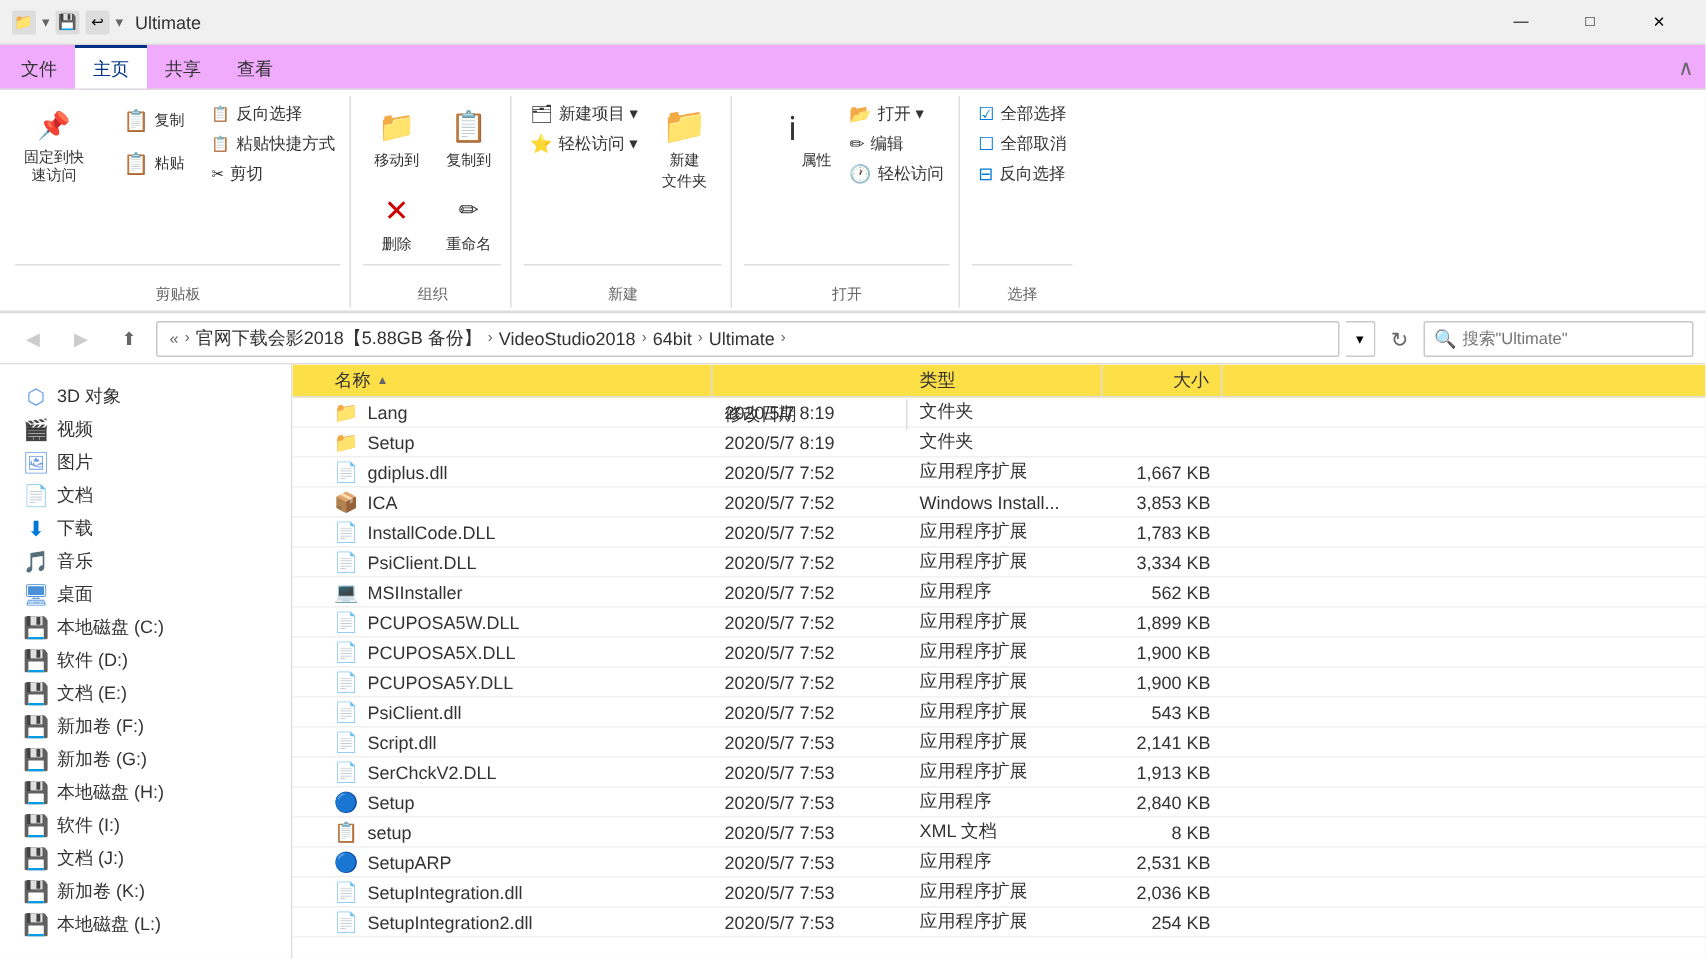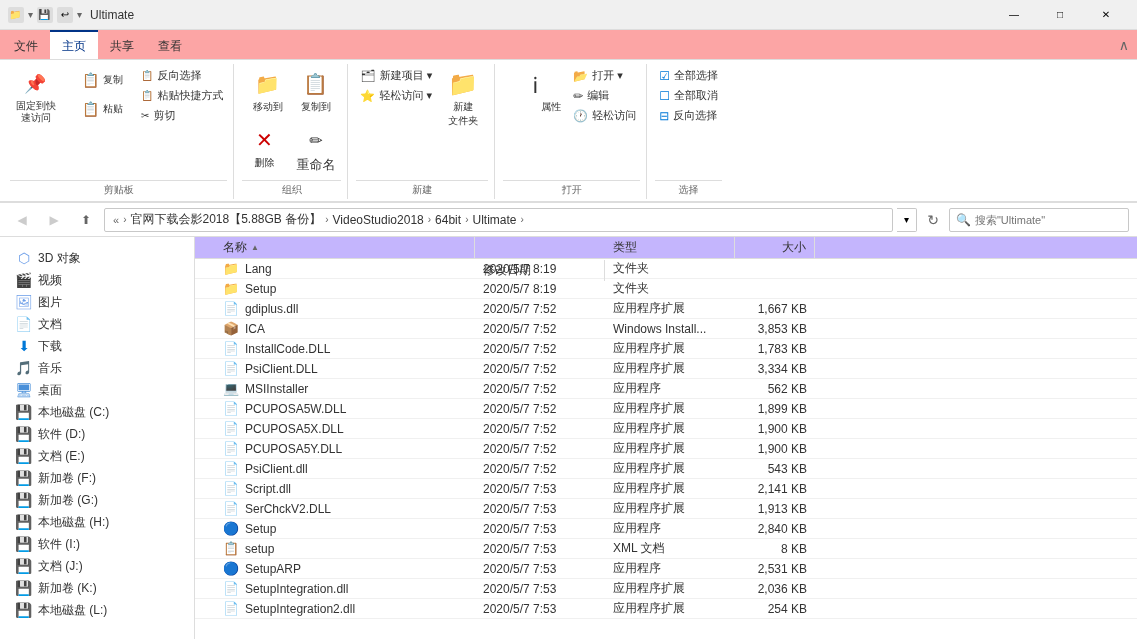--- a/index.html
+++ b/index.html
@@ -7,29 +7,29 @@
 
     
     .title-bar { background: #f0f0f0; height: 30px; display: flex; align-items: center; padding: 0 8px; border-bottom: 1px solid #ddd; }
     .title-bar-icons { display: flex; gap: 4px; align-items: center; margin-right: 8px; }
     .title-icon { width: 16px; height: 16px; background: #ddd; border-radius: 2px; display: flex; align-items: center; justify-content: center; font-size: 10px; }
     .title-text { flex: 1; font-size: 12px; color: #333; }
     .title-controls { display: flex; gap: 0; }
     .title-btn { width: 46px; height: 30px; display: flex; align-items: center; justify-content: center; font-size: 10px; cursor: pointer; background: transparent; }
 
     
-    .ribbon-tabs { background: #fca5a5; display: flex; height: 30px; border-bottom: 1px solid #ddd; padding-left: 2px; }
+    .ribbon-tabs { background: #f0abfc; display: flex; height: 30px; border-bottom: 1px solid #ddd; padding-left: 2px; }
     .ribbon-tab { padding: 6px 12px; font-size: 12px; cursor: pointer; color: #333; border-top: 2px solid transparent; }
     .ribbon-tab.active { background: white; color: #003387; border-top: 2px solid #003387; }
 
     
     .ribbon { background: white; border-bottom: 2px solid #ddd; display: flex; padding: 4px 4px 2px; gap: 2px; min-height: 86px; }
     .ribbon-group { display: flex; flex-direction: column; align-items: stretch; border-right: 1px solid #ddd; padding: 2px 6px; min-width: 60px; }
     .ribbon-group-content { display: flex; flex: 1; align-items: flex-start; gap: 2px; }
-    .ribbon-group-label { font-size: 10px; color: #666; text-align: center; margin-top: 2px; padding-top: 2px; border-top: 1px solid #ddd; }
+    .ribbon-group-label { font-size: 10px; color: #666; text-align: center; margin-top: 2px; padding-top: 12px; border-top: 1px solid #ddd; }
     .ribbon-btn { display: flex; flex-direction: column; align-items: center; justify-content: flex-start; gap: 2px; padding: 4px 6px; cursor: pointer; border-radius: 2px; font-size: 10px; color: #333; min-width: 40px; }
     .ribbon-btn-icon { width: 28px; height: 28px; display: flex; align-items: center; justify-content: center; font-size: 18px; }
     .ribbon-btn-small { display: flex; align-items: center; gap: 4px; padding: 2px 4px; cursor: pointer; border-radius: 2px; font-size: 11px; color: #333; white-space: nowrap; }
     .ribbon-col { display: flex; flex-direction: column; gap: 1px; }
     .ribbon-separator { width: 1px; background: #ddd; margin: 2px 4px; }
 
     
     .address-bar { background: white; height: 34px; display: flex; align-items: center; gap: 4px; padding: 0 8px; border-bottom: 1px solid #ddd; }
     .nav-btn { width: 28px; height: 28px; display: flex; align-items: center; justify-content: center; cursor: pointer; border-radius: 2px; font-size: 12px; color: #666; }
     .nav-btn.disabled { color: #ccc; cursor: default; }
@@ -44,21 +44,21 @@
     
     .main { display: flex; height: calc(639px - 30px - 30px - 86px - 34px - 24px); }
 
     
     .sidebar { width: 195px; background: white; border-right: 1px solid #ddd; overflow-y: auto; overflow-x: hidden; padding: 4px 0; }
     .sidebar-item { display: flex; align-items: center; gap: 6px; padding: 3px 8px 3px 16px; cursor: pointer; font-size: 12px; color: #333; height: 22px; }
     .sidebar-icon { width: 16px; height: 16px; display: flex; align-items: center; justify-content: center; font-size: 14px; flex-shrink: 0; }
 
     
     .file-list { flex: 1; background: white; overflow-y: auto; overflow-x: hidden; }
-    .file-list-header { display: flex; background: #c4b5fd; border-bottom: 1px solid #ddd; height: 22px; align-items: center; position: sticky; top: 0; z-index: 1; }
+    .file-list-header { display: flex; background: #fde047; border-bottom: 1px solid #ddd; height: 22px; align-items: center; position: sticky; top: 0; z-index: 1; }
     .file-col { display: flex; align-items: center; padding: 0 8px; font-size: 12px; color: #333; border-right: 1px solid #ddd; height: 100%; cursor: pointer; }
     .col-name { width: 260px; }
     .col-date { width: 130px; margin-top: 45px; }
     .col-type { width: 130px; }
     .col-size { width: 80px; justify-content: flex-end; }
     .col-arrow { font-size: 8px; margin-left: 4px; color: #666; }
     .file-row { display: flex; align-items: center; height: 20px; border-bottom: 1px solid #f0f0f0; }
     .file-cell { display: flex; align-items: center; padding: 0 8px; font-size: 12px; color: #333; height: 100%; overflow: hidden; }
     .file-cell.name { width: 260px; gap: 6px; }
     .file-cell.date { width: 130px; }
@@ -149,21 +149,21 @@
             <span style="font-size:10px;">复制到</span>
           </div>
         </div>
         <div style="display:flex;gap:4px;">
           <div class="ribbon-btn" style="min-width:44px;">
             <div class="ribbon-btn-icon" style="font-size:20px;color:#cc0000;">✕</div>
             <span style="font-size:10px;">删除</span>
           </div>
           <div class="ribbon-btn" style="min-width:44px;">
             <div class="ribbon-btn-icon" style="font-size:16px;">✏</div>
-            <span style="font-size:13px;">重命名</span>
+            <span style="font-size:10px;">重命名</span>
           </div>
         </div>
       </div>
     </div>
     <div class="ribbon-group-label">组织</div>
   </div>
 
   <div class="ribbon-group">
     <div class="ribbon-group-content">
       <div class="ribbon-col">

